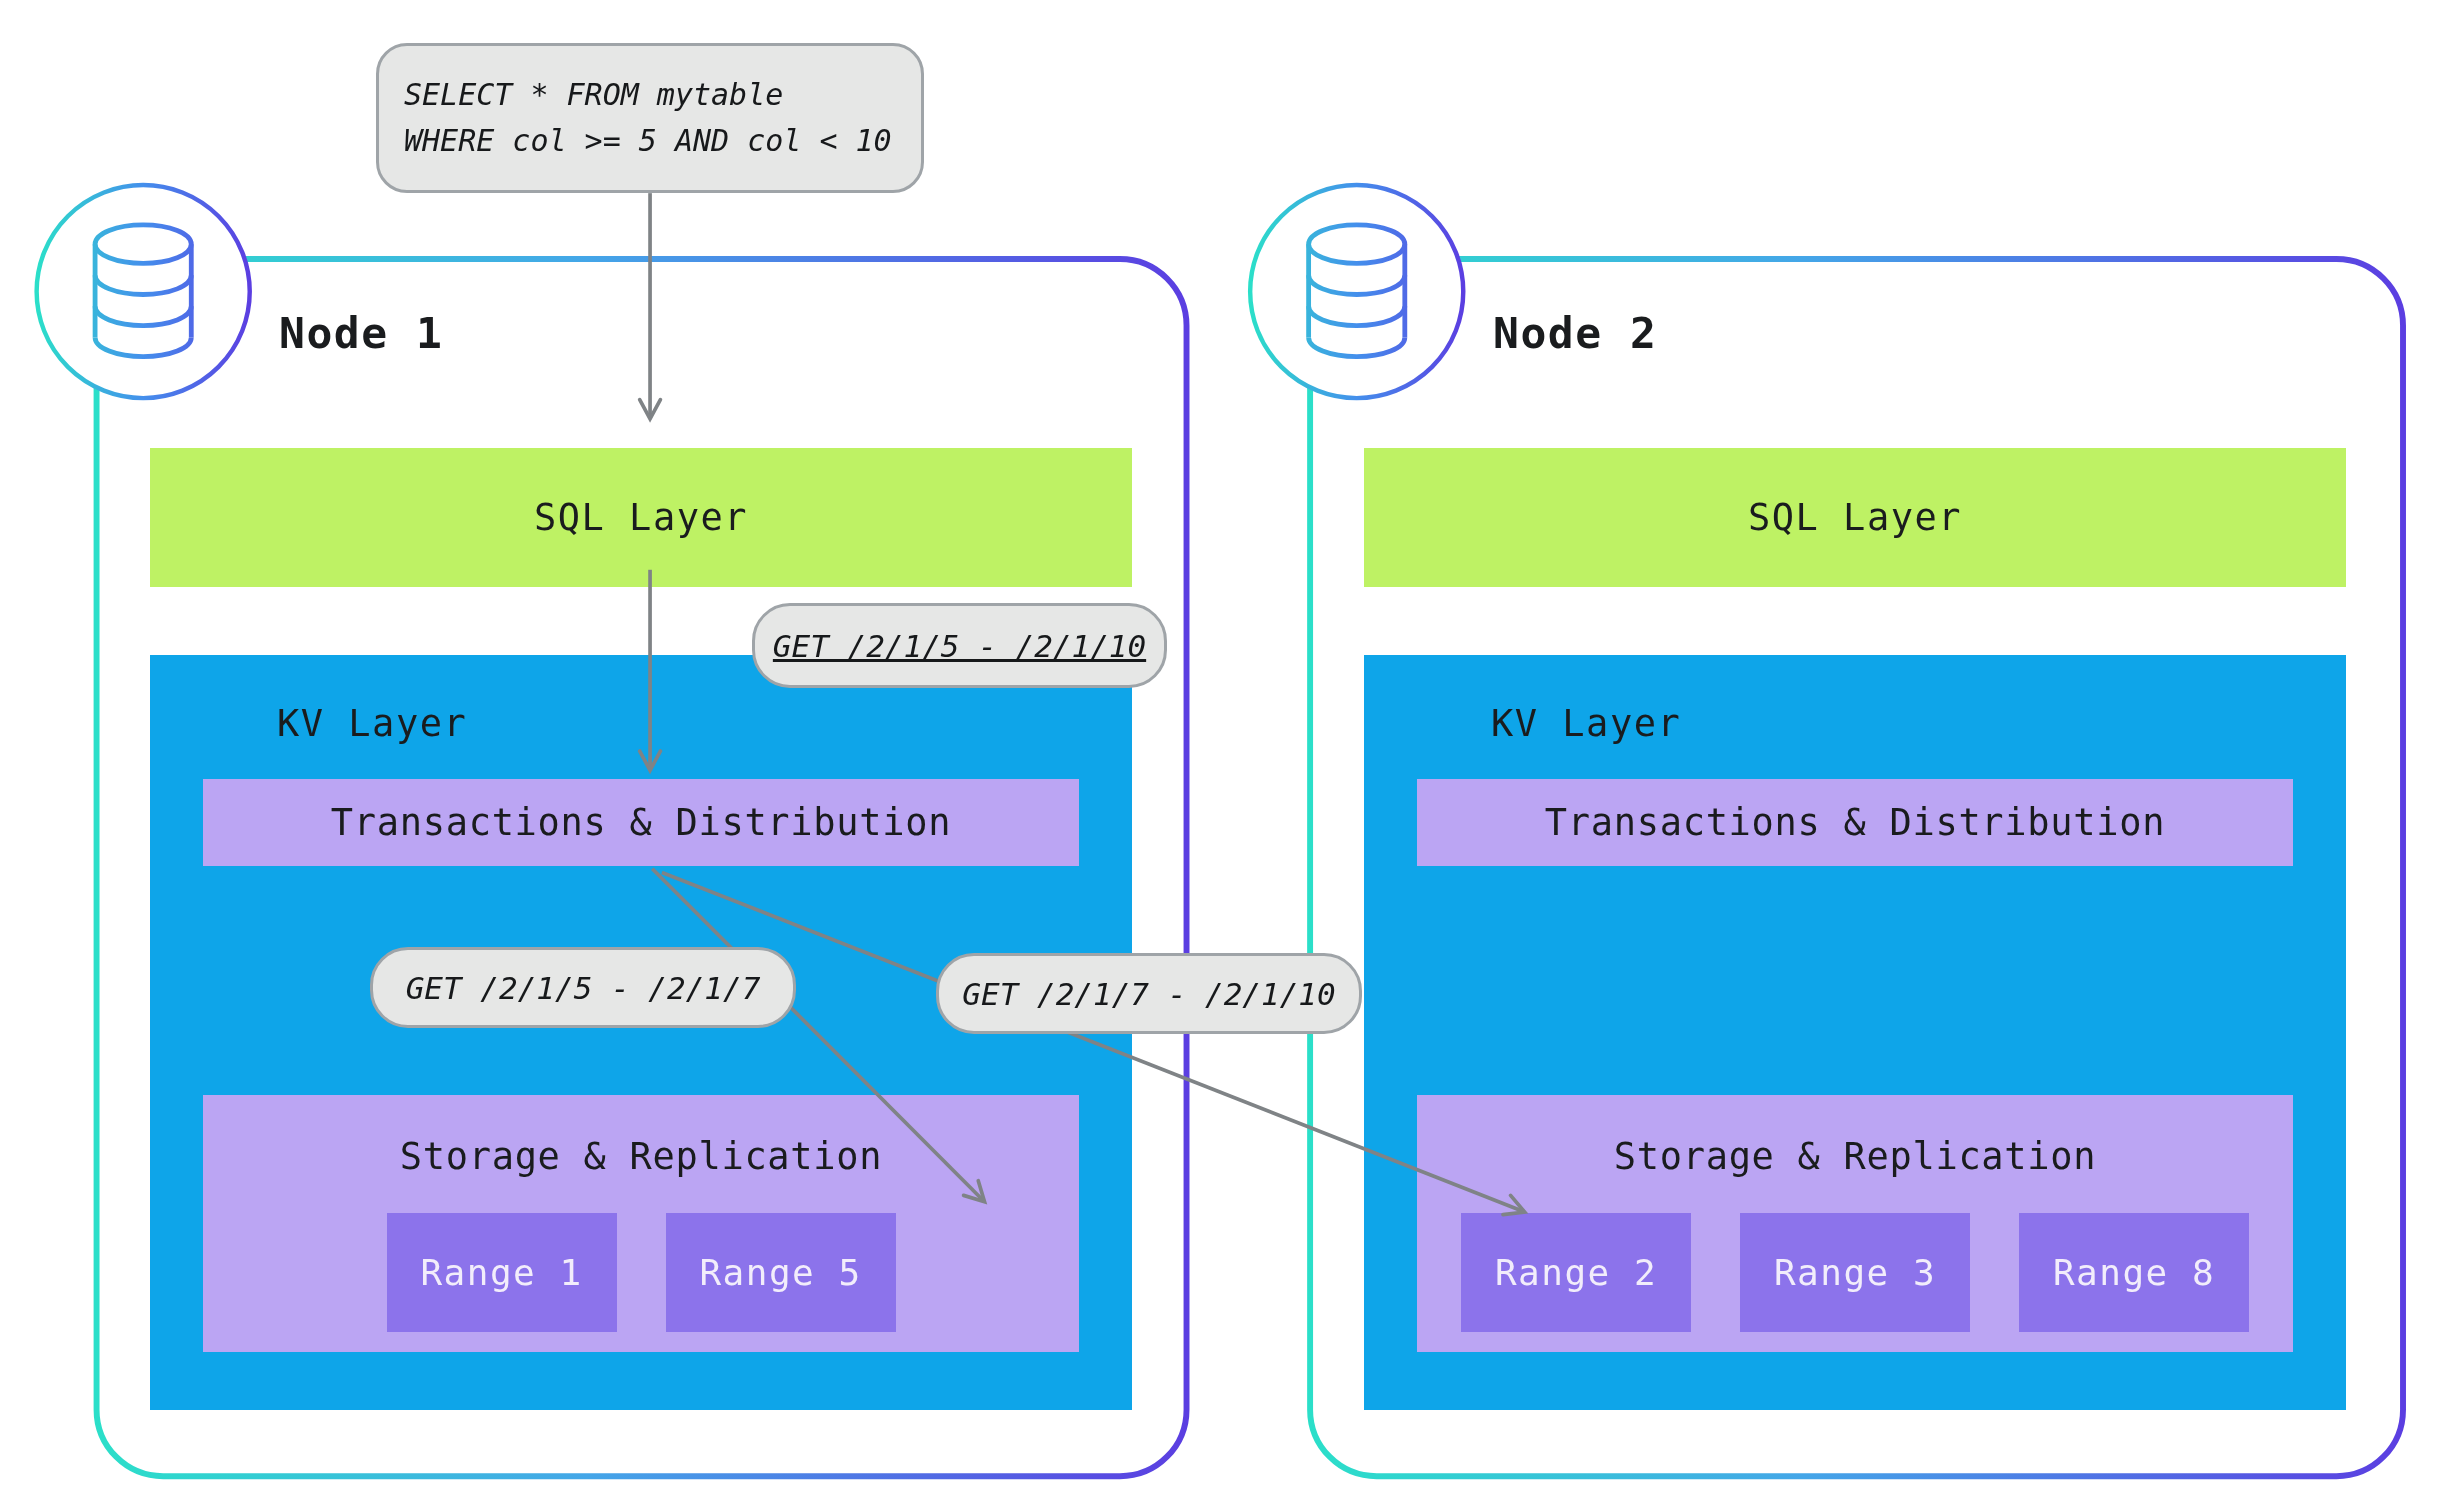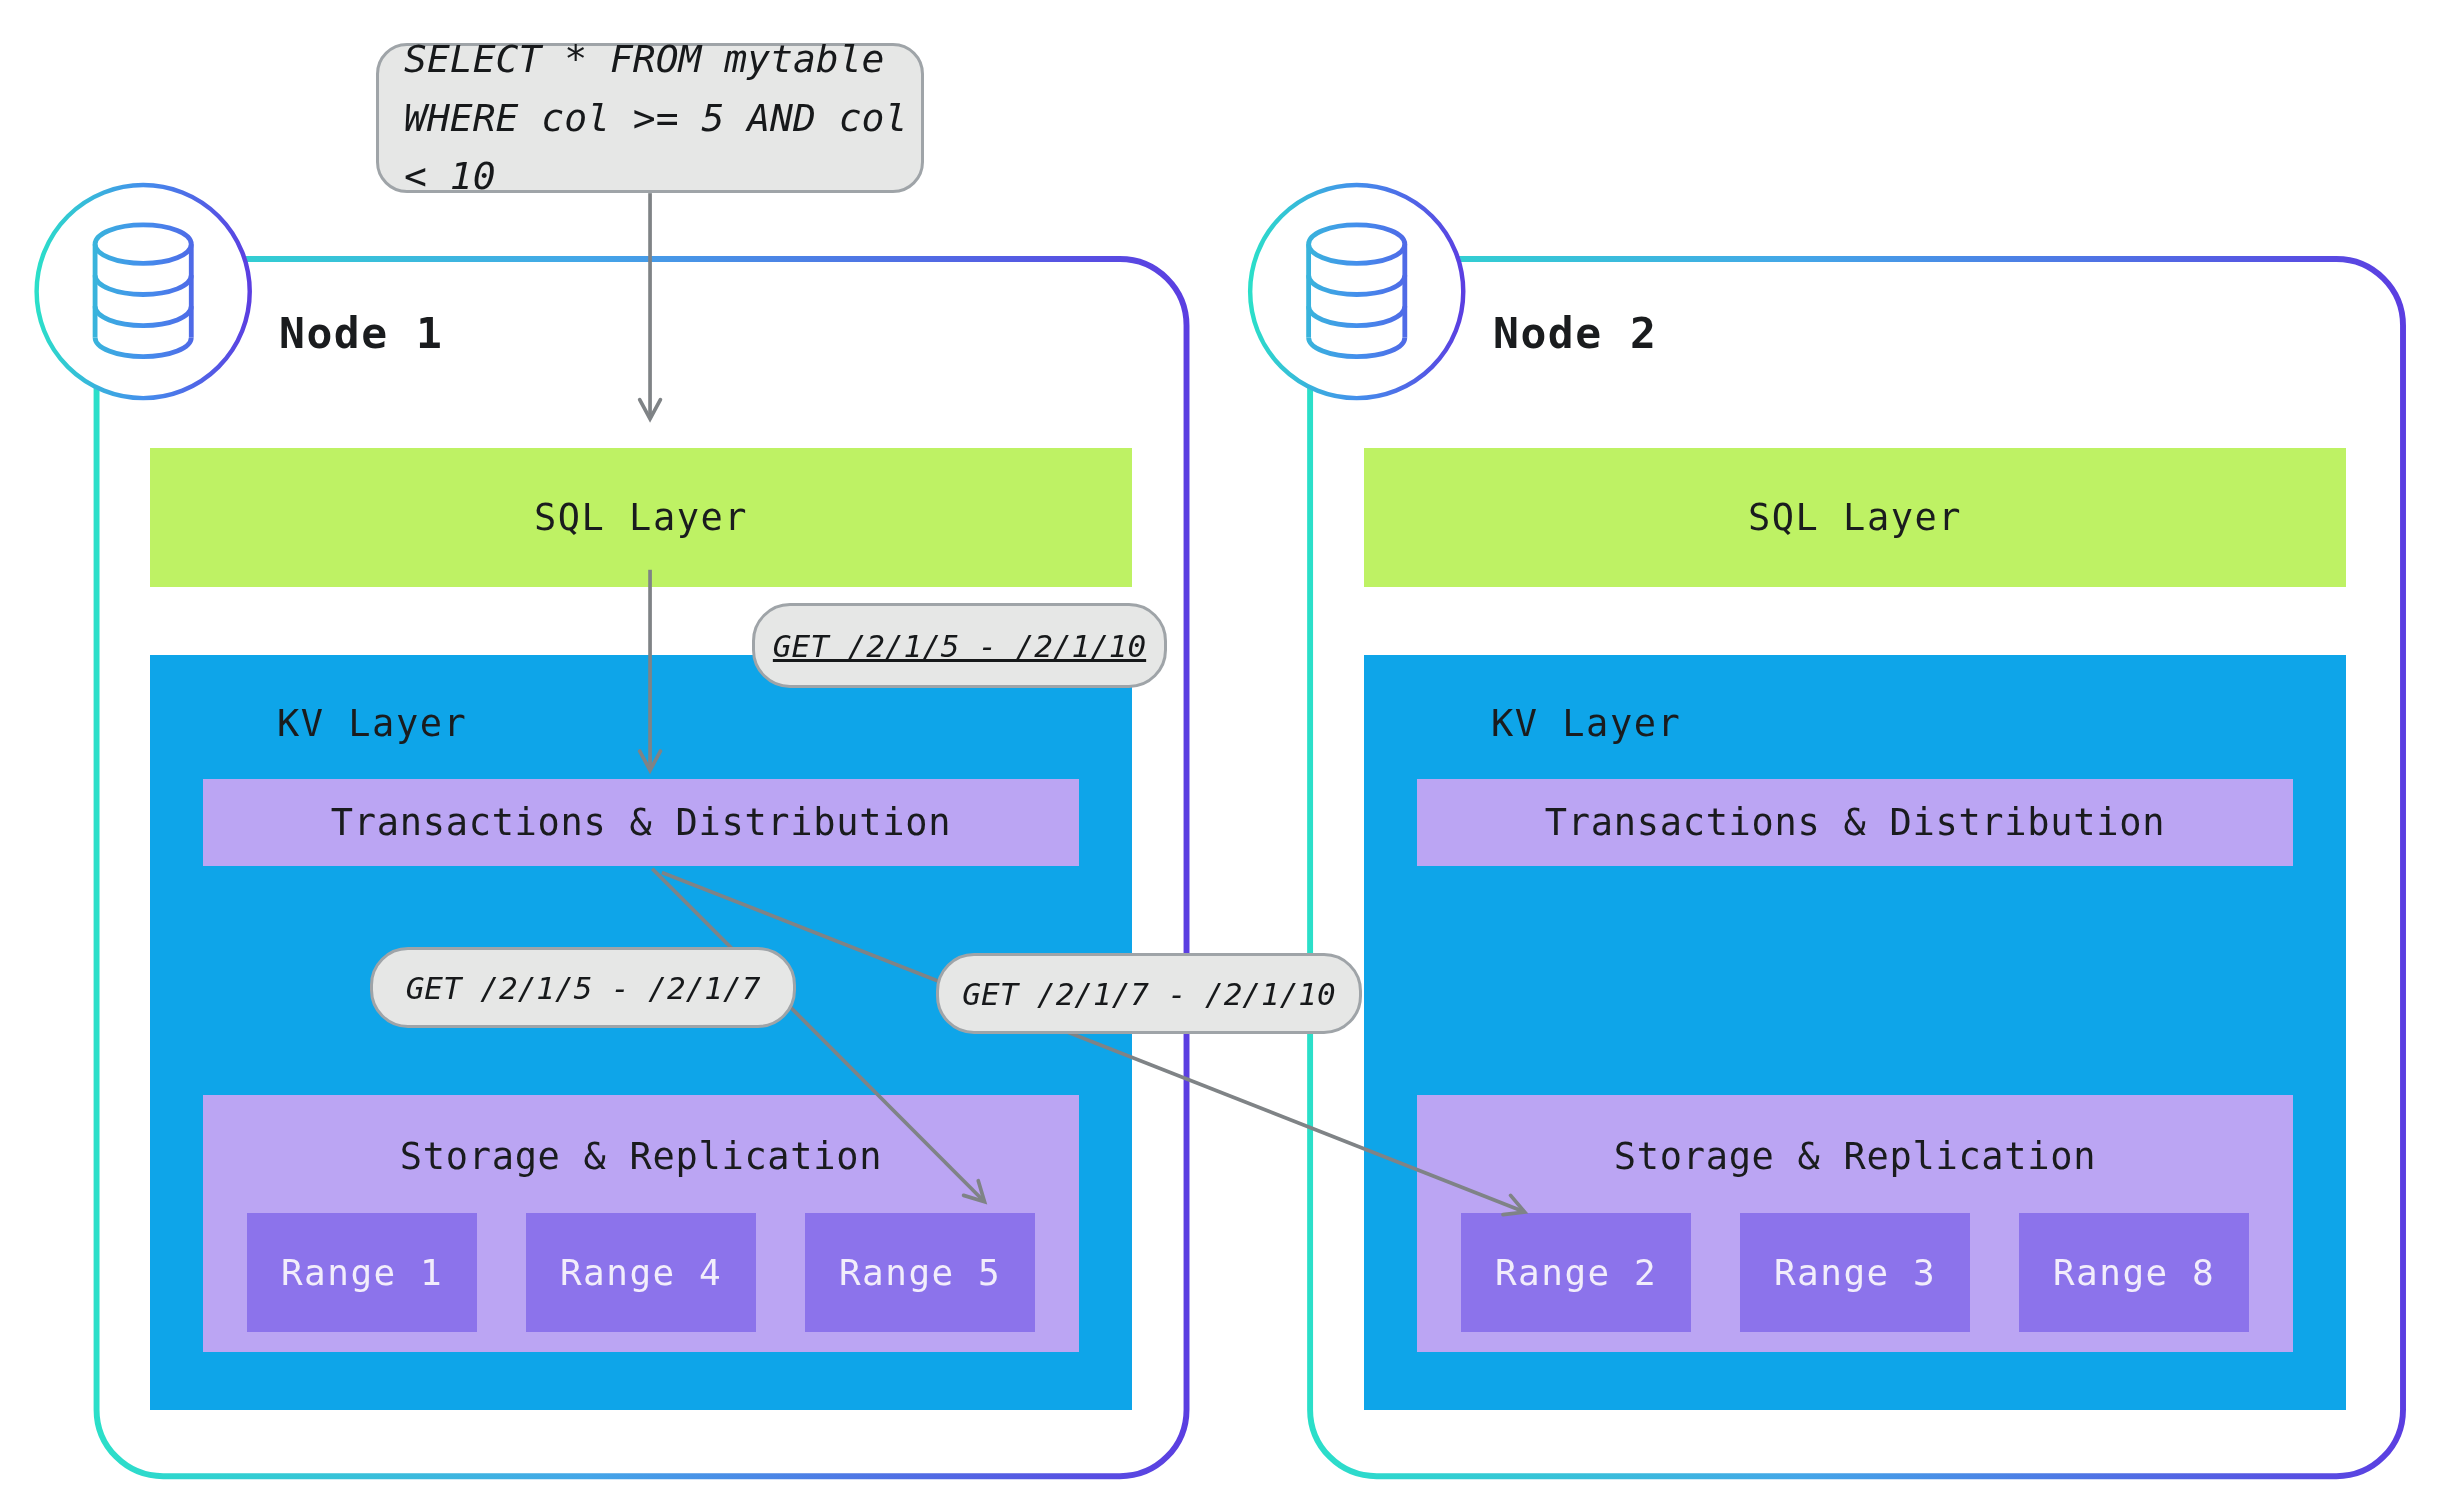--- a/index.html
+++ b/index.html
@@ -29,21 +29,21 @@
   .range-row{position:absolute;left:0;top:118px;width:100%;display:flex;
              justify-content:center;gap:49px;}
   .range-box{width:230px;height:119px;background:#8c73eb;color:#f2edfb;
              display:flex;align-items:center;justify-content:center;font-size:36px;letter-spacing:1.5px;}
 
   .callout{position:absolute;background:#e6e7e6;border:3.7px solid #9fa4a8;box-sizing:border-box;
            font-style:italic;display:flex;align-items:center;justify-content:center;
            color:#17191b;z-index:3;}
   #query-box{left:376px;top:43px;width:548px;height:150px;border-radius:31px;
              flex-direction:column;align-items:flex-start;justify-content:center;
-             padding-left:25px;font-size:38px;line-height:1.55;}
+             padding-left:25px;font-size:30px;line-height:1.55;}
   #get-full{left:752px;top:603px;width:415px;height:85px;border-radius:38px;font-size:31px;text-decoration:underline;}
   #get-left{left:370px;top:947px;width:426px;height:81px;border-radius:38px;font-size:31px;}
   #get-right{left:936px;top:953px;width:426px;height:81px;border-radius:38px;font-size:31px;}
 
   #overlay{position:absolute;left:0;top:0;width:2450px;height:1511px;z-index:2;pointer-events:none;}
   .layer-html{position:absolute;left:0;top:0;width:2450px;height:1511px;z-index:1;}
 </style>
 </head>
 <body>
 
@@ -58,21 +58,20 @@
       </div>
       <div class="kv-area">
         <div class="kv-label">KV Layer</div>
         <div class="trans-bar">
           <span>Transactions &amp; Distribution</span>
         </div>
         <div class="storage-bar">
           <div class="storage-label">Storage &amp; Replication</div>
           <div class="range-row">
             <div class="range-box">Range 1</div>
-            <div class="range-box">Range 4</div>
             <div class="range-box">Range 5</div>
           </div>
         </div>
       </div>
     </div>
 
     <div class="node" id="node2">
       <div class="node-title">Node 2</div>
       <div class="sql-layer">
         <span>SQL Layer</span>

